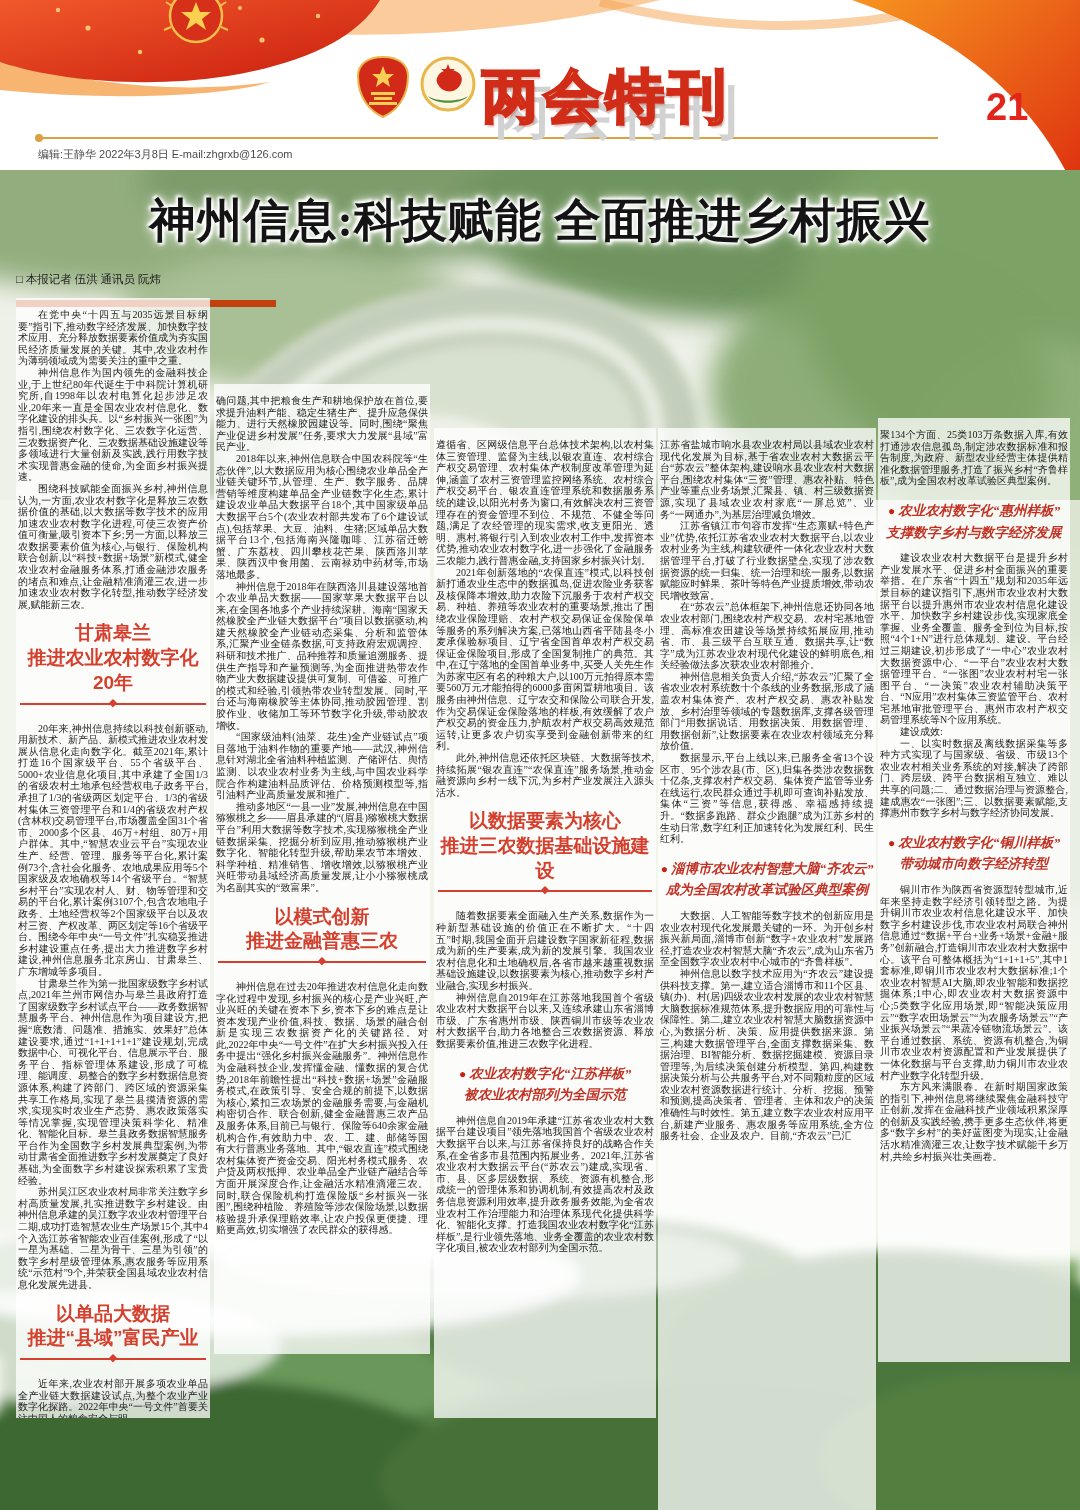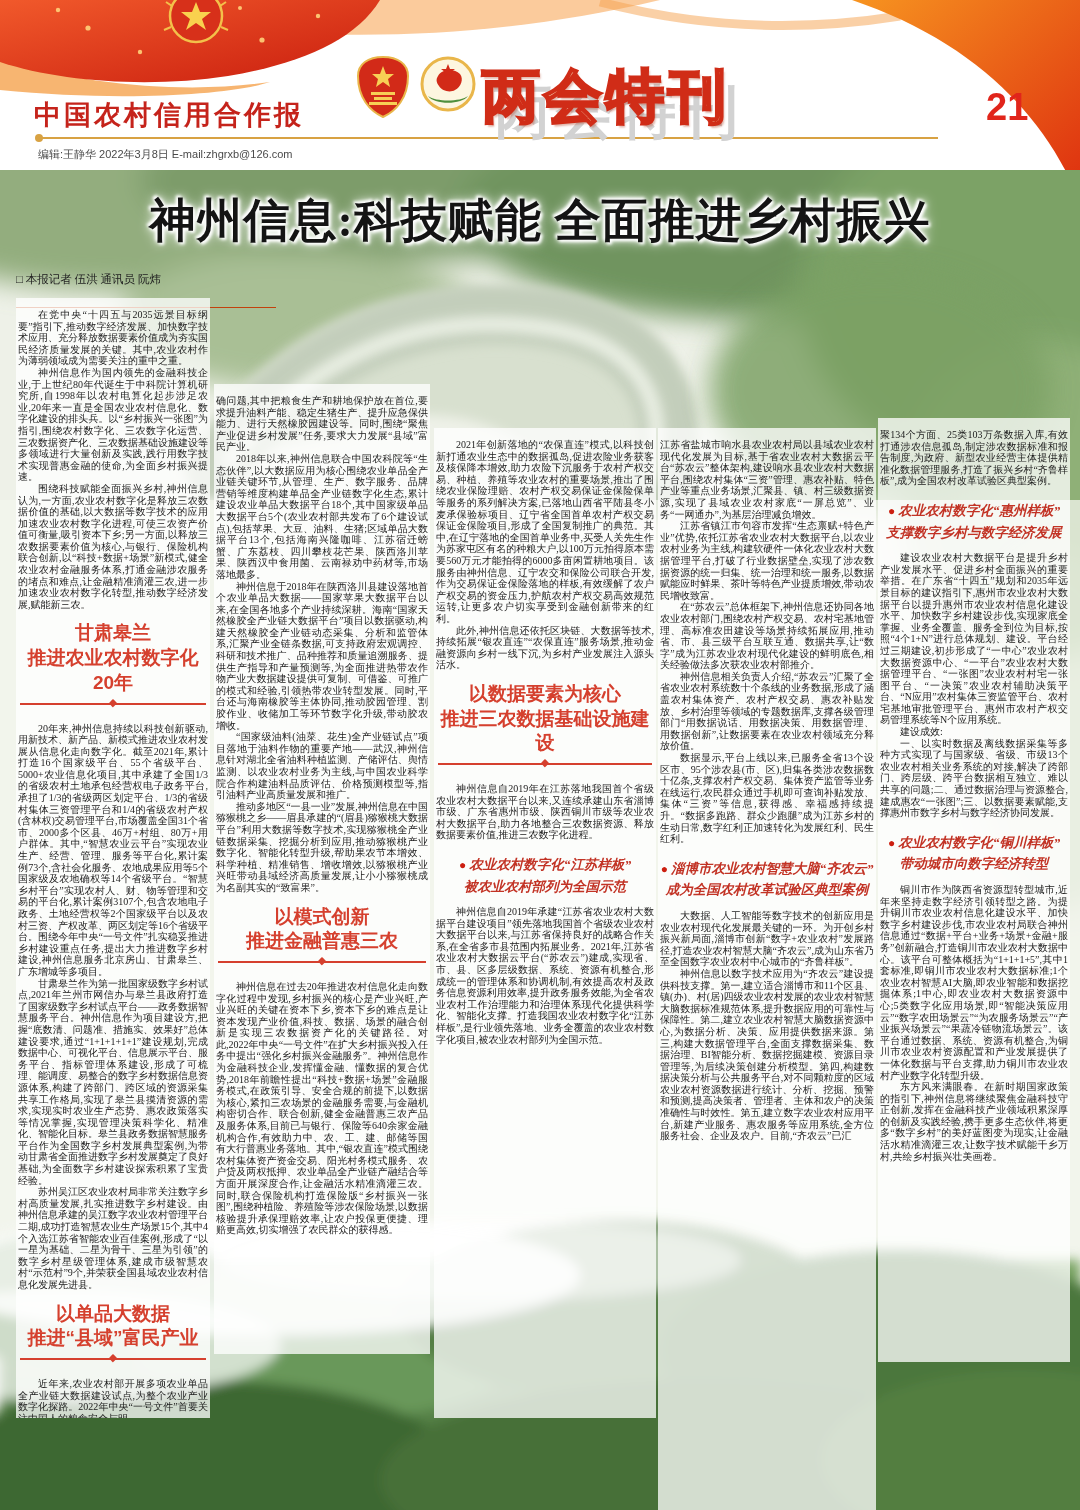--- a/index.html
+++ b/index.html
@@ -18,21 +18,21 @@
                 font-family:"Liberation Sans","DejaVu Sans",sans-serif;font-weight:900;font-size:58px;letter-spacing:4px;}
   .special-ghost{position:absolute;left:12px;top:16px;color:#d2d2d2;}
   .special-main{position:absolute;left:0;top:0;color:#fbeecb;-webkit-text-stroke:2.5px #d02c17;
                 text-shadow:2px 3px 2px rgba(170,50,20,.35);}
   .page-num{position:absolute;left:986px;top:86px;font-size:38px;font-weight:bold;color:#e1251b;
             font-family:"Liberation Sans","DejaVu Sans",sans-serif;}
   .headline{position:absolute;left:0;top:190px;width:1080px;margin:0;text-align:center;
             font-size:46px;font-weight:900;letter-spacing:1px;color:#141414;
             text-shadow:0 0 4px #fff,0 0 8px #fff,2px 2px 3px #fff,-2px -2px 3px #fff,0 0 14px rgba(255,255,255,.95);}
   .byline{position:absolute;left:16px;top:272px;width:260px;font-size:11.5px;color:#222;
-          padding-bottom:20px;border-bottom:1px solid #c2410c;font-family:Liberation Serif, serif;}
+          padding-bottom:13px;border-bottom:7px solid #c2410c;font-family:Liberation Serif, serif;}
   .col{position:absolute;background:rgba(255,255,255,.76);font-size:10px;line-height:11.6px;
        text-align:justify;color:#1b1b1b;overflow:hidden;padding:11px 2px;}
   .para{margin:0;text-indent:2em;}
   .para.noindent{text-indent:0;}
   .sec-head{font-family:"Liberation Sans","DejaVu Sans",sans-serif;font-weight:bold;color:#d5402e;
             font-size:19px;line-height:1.3;text-align:center;margin:11px 0 9px;}
   .sec-rule{position:relative;border-top:2px solid #d5402e;margin:7px 2px 0;height:9px;}
   .sec-rule span{position:absolute;top:-8px;left:50%;transform:translateX(-50%);color:#d5402e;font-size:11px;line-height:1;}
   .bullet-head{font-style:italic;font-weight:bold;color:#c23325;font-size:13.5px;line-height:1.6;
                text-align:center;margin:13px 0 9px;}
@@ -118,21 +118,20 @@
     <g fill="#ffd27a" opacity="0.9">
       <circle cx="88" cy="28" r="2.6"></circle>
         <circle cx="140" cy="52" r="2.2"></circle>
         <circle cx="262" cy="40" r="2.6"></circle>
       <circle cx="318" cy="16" r="2.2"></circle>
         <circle cx="58" cy="10" r="2.2"></circle>
         <circle cx="240" cy="8" r="2"></circle>
     </g>
   </svg>
 
-  <div class="np-name">中国农村信用合作报</div>
   <div class="gold-line"></div>
   <div class="edit-line">编辑:王静华 2022年3月8日  E-mail:zhgrxb@126.com</div>
 
   <div class="emblems">
     <svg width="54" height="62" viewBox="0 0 54 62">
       <path d="M27,1 C42,1 52,8 52,20 C52,42 40,55 27,61 C14,55 2,42 2,20 C2,8 12,1 27,1 Z" fill="#d22a18" stroke="#e9b64a" stroke-width="2"></path>
       <path d="M27,10 L30,18 L38,18 L32,23 L34,31 L27,26 L20,31 L22,23 L16,18 L24,18 Z" fill="#f7cf55"></path>
       <rect x="15" y="36" width="24" height="3" fill="#f7cf55"></rect>
       <rect x="18" y="41" width="18" height="3" fill="#f7cf55"></rect>
       <rect x="13" y="46" width="28" height="3" fill="#f7cf55"></rect>
@@ -162,21 +161,21 @@
         <p class="para">围绕科技赋能全面振兴乡村,神州信息认为,一方面,农业农村数字化是释放三农数据价值的基础,以大数据等数字技术的应用加速农业农村数字化进程,可使三农资产价值可衡量,吸引资本下乡;另一方面,以释放三农数据要素价值为核心,与银行、保险机构联合创新,以“科技+数据+场景”新模式,健全农业农村金融服务体系,打通金融涉农服务的堵点和难点,让金融精准滴灌三农,进一步加速农业农村数字化转型,推动数字经济发展,赋能新三农。</p>
         <div class="sec-head">
           <div>甘肃皋兰</div>
           <div>推进农业农村数字化20年</div>
           <div class="sec-rule">
             <span>◆</span>
           </div>
         </div>
         <p class="para">20年来,神州信息持续以科技创新驱动,用新技术、新产品、新模式推进农业农村发展从信息化走向数字化。截至2021年,累计打造16个国家级平台、55个省级平台、5000+农业信息化项目,其中承建了全国1/3的省级农村土地承包经营权电子政务平台,承担了1/3的省级两区划定平台、1/3的省级村集体三资管理平台和1/4的省级农村产权(含林权)交易管理平台,市场覆盖全国31个省市、2000多个区县、46万+村组、80万+用户群体。其中,“智慧农业云平台”实现农业生产、经营、管理、服务等平台化,累计案例73个,含社会化服务、农地成果应用等5个国家级及农地确权等14个省级平台。“智慧乡村平台”实现农村人、财、物等管理和交易的平台化,累计案例3107个,包含农地电子政务、土地经营权等2个国家级平台以及农村三资、产权改革、两区划定等16个省级平台。围绕今年中央“一号文件”扎实稳妥推进乡村建设重点任务,提出大力推进数字乡村建设,神州信息服务北京房山、甘肃皋兰、广东增城等多项目。</p>
         <p class="para">甘肃皋兰作为第一批国家级数字乡村试点,2021年兰州市网信办与皋兰县政府打造了国家级数字乡村试点平台——政务数据智慧服务平台。神州信息作为项目建设方,把握“底数清、问题准、措施实、效果好”总体建设要求,通过“1+1+1+1+1”建设规划,完成数据中心、可视化平台、信息展示平台、服务平台、指标管理体系建设,形成了可梳理、能调度、易整合的数字乡村数据信息资源体系,构建了跨部门、跨区域的资源采集共享工作格局,实现了皋兰县摸清资源的需求,实现实时农业生产态势、惠农政策落实等情况掌握,实现管理决策科学化、精准化、智能化目标。皋兰县政务数据智慧服务平台作为全国数字乡村发展典型案例,为带动甘肃省全面推进数字乡村发展奠定了良好基础,为全面数字乡村建设探索积累了宝贵经验。</p>
-        <p class="para">苏州吴江区农业农村局非常关注数字乡村高质量发展,扎实推进数字乡村建设。由神州信息承建的吴江数字农业农村管理平台二期,成功打造智慧农业生产场景15个,其中4个入选江苏省智能农业百佳案例,形成了“以一星为基础、二星为骨干、三星为引领”的数字乡村星级管理体系,建成市级智慧农村“示范村”9个,并荣获全国县域农业农村信息化发展先进县。</p>
+        <p class="para">苏州吴江区农业农村局非常关注数字乡村高质量发展,扎实推进数字乡村建设。由神州信息承建的吴江数字农业农村管理平台二期,成功打造智慧农业生产场景15个,其中4个入选江苏省智能农业百佳案例,形成了“以一星为基础、二星为骨干、三星为引领”的数字乡村星级管理体系,惠农服务等应用系统“示范村”9个,并荣获全国县域农业农村信息化发展先进县。</p>
         <div class="sec-head">
           <div>以单品大数据</div>
           <div>推进“县域”富民产业</div>
           <div class="sec-rule">
             <span>◆</span>
           </div>
         </div>
         <p class="para">近年来,农业农村部开展多项农业单品全产业链大数据建设试点,为整个农业产业数字化探路。2022年中央“一号文件”首要关注中国人的粮食安全与明</p>
       </div>
     <div class="col" style="left:214px;top:384px;width:212px;height:948px;">
@@ -188,29 +187,31 @@
         <div class="sec-head">
           <div>以模式创新</div>
           <div>推进金融普惠三农</div>
           <div class="sec-rule">
             <span>◆</span>
           </div>
         </div>
         <p class="para">神州信息在过去20年推进农村信息化走向数字化过程中发现,乡村振兴的核心是产业兴旺,产业兴旺的关键在资本下乡,资本下乡的难点是让资本发现产业价值,科技、数据、场景的融合创新是实现三农数据资产化的关键路径。对此,2022年中央“一号文件”在扩大乡村振兴投入任务中提出“强化乡村振兴金融服务”。神州信息作为金融科技企业,发挥懂金融、懂数据的复合优势,2018年前瞻性提出“科技+数据+场景”金融服务模式,在政策引导、安全合规的前提下,以数据为核心,紧扣三农场景的金融服务需要,与金融机构密切合作、联合创新,健全金融普惠三农产品及服务体系,目前已与银行、保险等640余家金融机构合作,有效助力中、农、工、建、邮储等国有大行普惠业务落地。其中,“银农直连”模式围绕农村集体资产资金交易、阳光村务模式服务、农户贷及两权抵押、农业单品全产业链产融结合等方面开展深度合作,让金融活水精准滴灌三农。同时,联合保险机构打造保险版“乡村振兴一张图”,围绕种植险、养殖险等涉农保险场景,以数据核验提升承保理赔效率,让农户投保更便捷、理赔更高效,切实增强了农民群众的获得感。</p>
       </div>
     <div class="col" style="left:434px;top:428px;width:218px;height:968px;">
+        <p class="para noindent">遵循省、区网级信息平台总体技术架构,以农村集体三资管理、监督为主线,以银农直连、农村综合产权交易管理、农村集体产权制度改革管理为延伸,涵盖了农村三资管理监控网络系统、农村综合产权交易平台、银农直连管理系统和数据服务系统的建设,以阳光村务为窗口,有效解决农村三资管理存在的资金管理不到位、不规范、不健全等问题,满足了农经管理的现实需求,收支更阳光、透明、惠村,将银行引入到农业农村工作中,发挥资本优势,推动农业农村数字化,进一步强化了金融服务三农能力,践行普惠金融,支持国家乡村振兴计划。</p>
         <p class="para">2021年创新落地的“农保直连”模式,以科技创新打通农业生态中的数据孤岛,促进农险业务获客及核保降本增效,助力农险下沉服务于农村产权交易、种植、养殖等农业农村的重要场景,推出了围绕农业保险理赔、农村产权交易保证金保险保单等服务的系列解决方案,已落地山西省平陆县冬小麦承保验标项目、辽宁省全国首单农村产权交易保证金保险项目,形成了全国复制推广的典范。其中,在辽宁落地的全国首单业务中,买受人关先生作为苏家屯区有名的种粮大户,以100万元拍得原本需要560万元才能拍得的6000多亩闲置耕地项目。该服务由神州信息、辽宁农交和保险公司联合开发,作为交易保证金保险落地的样板,有效缓解了农户产权交易的资金压力,护航农村产权交易高效规范运转,让更多农户切实享受到金融创新带来的红利。</p>
         <p class="para">此外,神州信息还依托区块链、大数据等技术,持续拓展“银农直连”“农保直连”服务场景,推动金融资源向乡村一线下沉,为乡村产业发展注入源头活水。</p>
         <div class="sec-head">
           <div>以数据要素为核心</div>
           <div>推进三农数据基础设施建设</div>
           <div class="sec-rule">
             <span>◆</span>
           </div>
         </div>
+        <p class="para">随着数据要素全面融入生产关系,数据作为一种新型基础设施的价值正在不断扩大。“十四五”时期,我国全面开启建设数字国家新征程,数据成为新的生产要素,成为新的发展引擎。我国农业农村信息化和土地确权后,各省市越来越重视数据基础设施建设,以数据要素为核心,推动数字乡村产业融合,实现乡村振兴。</p>
         <p class="para">神州信息自2019年在江苏落地我国首个省级农业农村大数据平台以来,又连续承建山东省淄博市级、广东省惠州市级、陕西铜川市级等农业农村大数据平台,助力各地整合三农数据资源、释放数据要素价值,推进三农数字化进程。</p>
         <div class="bullet-head">
           <div><span class="dot">●</span>农业农村数字化“江苏样板”</div>
           <div>被农业农村部列为全国示范</div>
         </div>
         <p class="para">神州信息自2019年承建“江苏省农业农村大数据平台建设项目”领先落地我国首个省级农业农村大数据平台以来,与江苏省保持良好的战略合作关系,在全省多市县范围内拓展业务。2021年,江苏省农业农村大数据云平台(“苏农云”)建成,实现省、市、县、区多层级数据、系统、资源有机整合,形成统一的管理体系和协调机制,有效提高农村及政务信息资源利用效率,提升政务服务效能,为全省农业农村工作治理能力和治理体系现代化提供科学化、智能化支撑。打造我国农业农村数字化“江苏样板”,是行业领先落地、业务全覆盖的农业农村数字化项目,被农业农村部列为全国示范。</p>
       </div>
     <div class="col" style="left:658px;top:428px;width:214px;height:1082px;">
         <p class="para noindent">江苏省盐城市响水县农业农村局以县域农业农村现代化发展为目标,基于省农业农村大数据云平台“苏农云”整体架构,建设响水县农业农村大数据平台,围绕农村集体“三资”管理、惠农补贴、特色产业等重点业务场景,汇聚县、镇、村三级数据资源,实现了县域农业农村家底“一屏总览”、业务“一网通办”,为基层治理减负增效。</p>
         <p class="para">江苏省镇江市句容市发挥“生态禀赋+特色产业”优势,依托江苏省农业农村大数据平台,以农业农村业务为主线,构建软硬件一体化农业农村大数据管理平台,打破了行业数据壁垒,实现了涉农数据资源的统一归集、统一治理和统一服务,以数据赋能应时鲜果、茶叶等特色产业提质增效,带动农民增收致富。</p>

